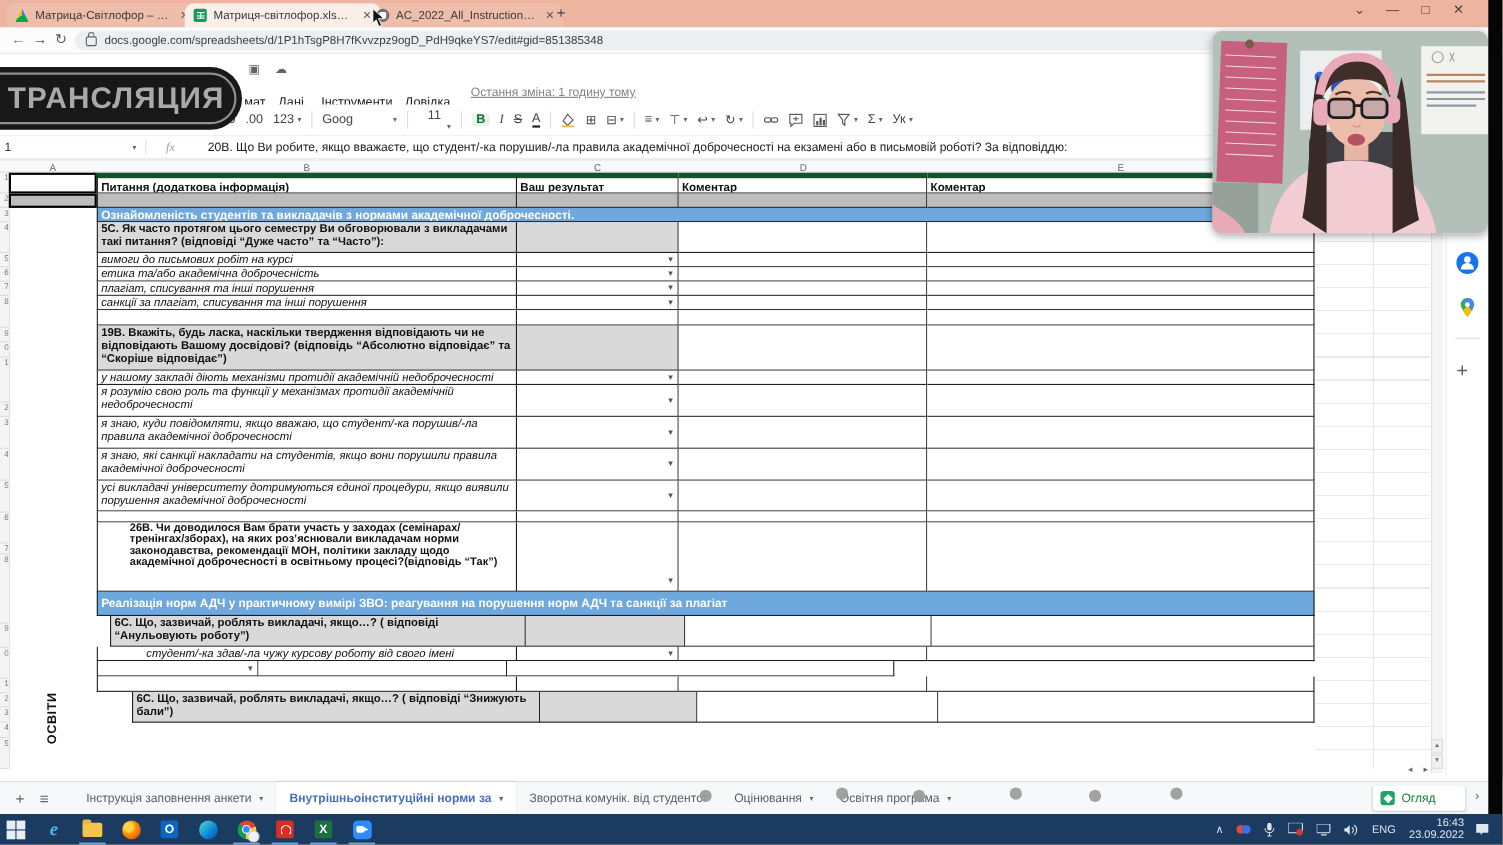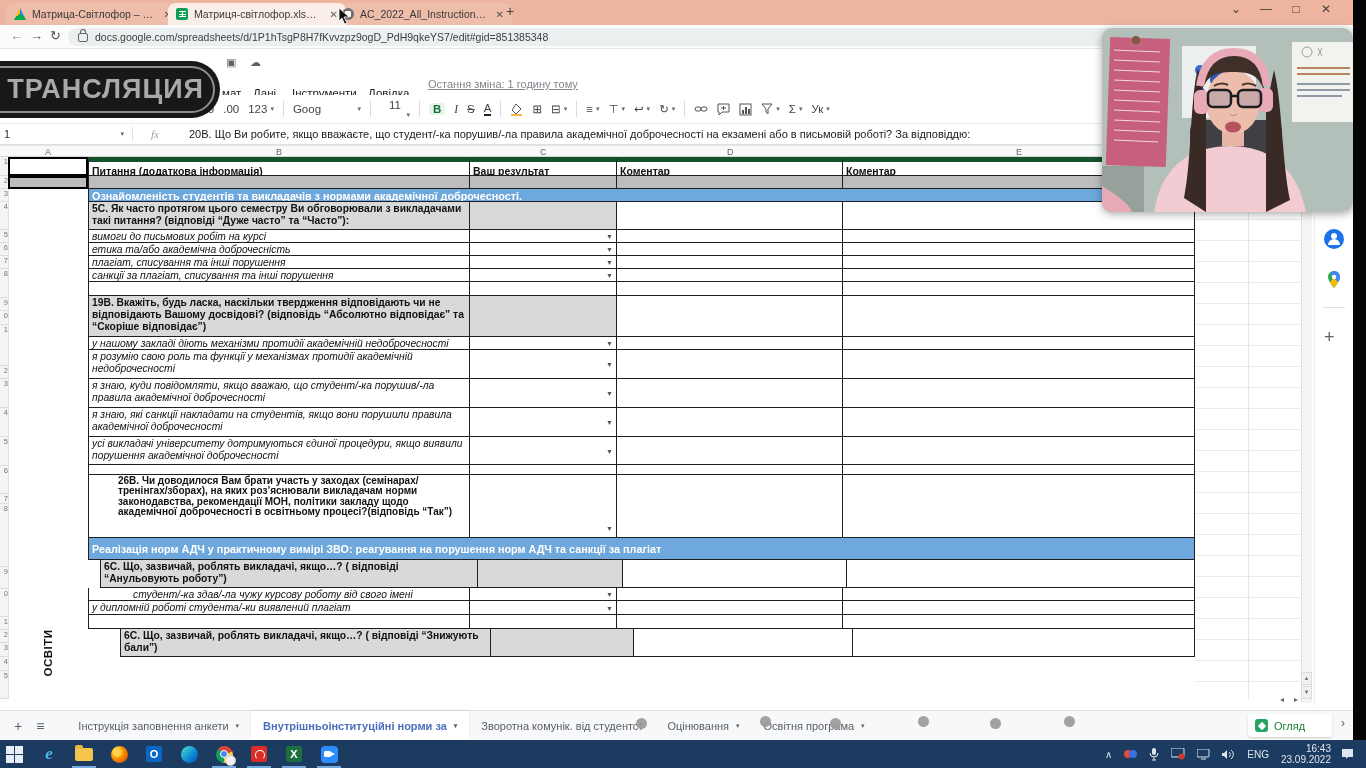--- a/index.html
+++ b/index.html
@@ -477,21 +477,20 @@
       </div>
       <div class="trow" style="height: 13px;">
         <div class="tcell c-it" style="width: 382px; padding-left: 44px;">студент/-ка здав/-ла чужу курсову роботу від свого імені</div>
         <div class="tcell " style="width: 147px;">
           <span class="dd-arrow">▼</span>
         </div>
         <div class="tcell " style="width: 226px;"></div>
         <div class="tcell " style="width: 352px;"></div>
       </div>
       <div class="trow" style="height: 14px;">
-        <div class="tcell c-it" style="width: 382px;">у дипломній роботі студента/-ки виявлений плагіат</div>
         <div class="tcell " style="width: 147px;">
           <span class="dd-arrow">▼</span>
         </div>
         <div class="tcell " style="width: 226px;"></div>
         <div class="tcell " style="width: 352px;"></div>
       </div>
       <div class="trow" style="height: 14px;">
         <div class="tcell " style="width: 382px;"></div>
         <div class="tcell " style="width: 147px;"></div>
         <div class="tcell " style="width: 226px;"></div>

